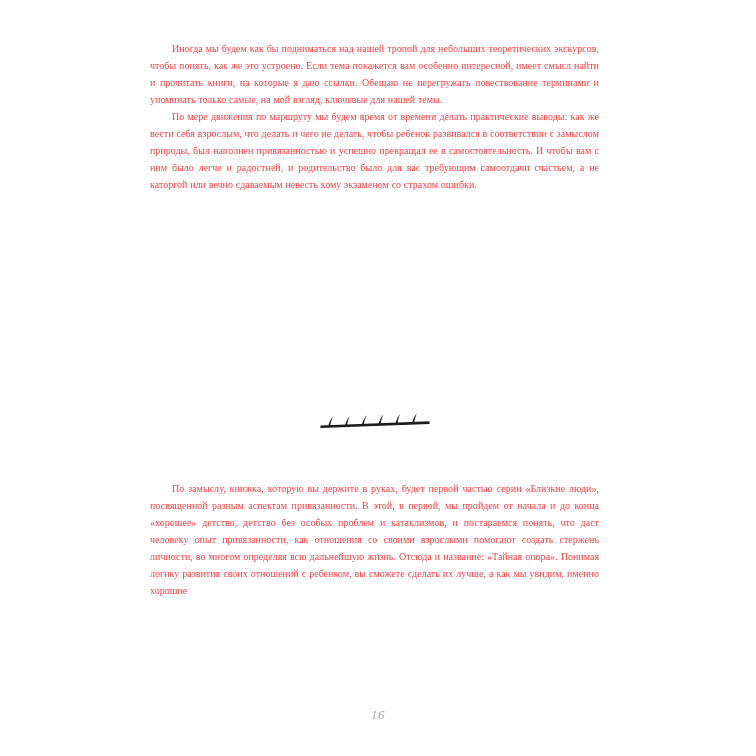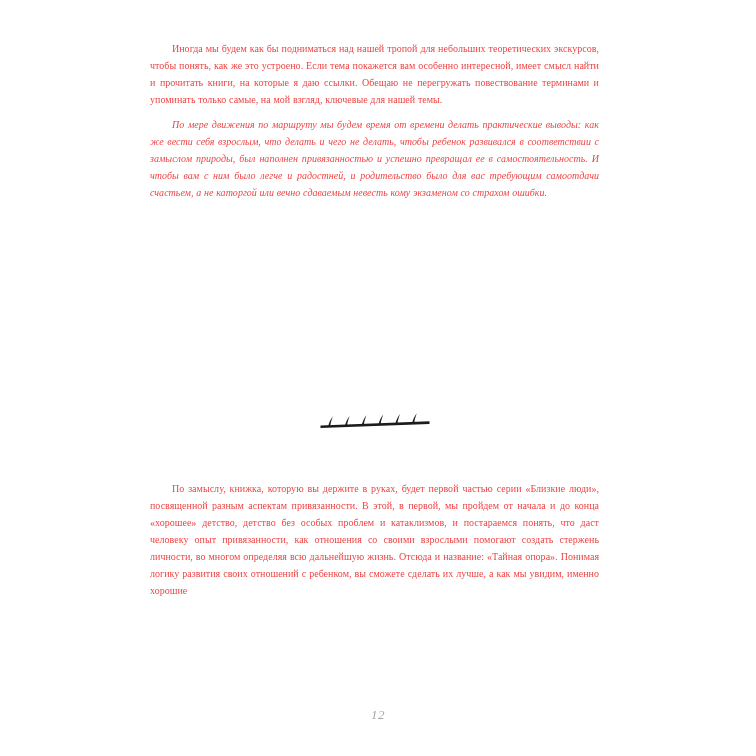--- a/index.html
+++ b/index.html
@@ -38,22 +38,21 @@
     text-align: justify;
     text-indent: 22px;
     color: #ef4444;
     letter-spacing: 0.02px;
     word-spacing: 0.2px;
     -webkit-hyphens: manual;
     hyphens: manual;
   }
 
   .para + .para {
-    margin-top: 8px;
-    font-style: italic;
+    margin-top: 0px;
   }
 
   
   .para-1 { }
   .para-2 { margin-top: 0.6px; }
 
   
   .ornament-wrap {
     position: absolute;
     left: 150px;
@@ -119,15 +118,15 @@
       <path d="M59.6 17.2 C60.5 13.6 62.0 10.4 64.2 7.6 C63.0 11.0 62.0 13.9 61.7 17.0 Z" fill="#1c1c1c"></path>
       <path d="M76.4 16.5 C77.3 12.9 78.8 9.7 81.0 6.9 C79.8 10.3 78.8 13.2 78.5 16.3 Z" fill="#1c1c1c"></path>
       <path d="M93.2 15.8 C94.1 12.2 95.6 9.0 97.8 6.2 C96.6 9.6 95.6 12.5 95.3 15.6 Z" fill="#1c1c1c"></path>
     </svg>
   </div>
 
   <div class="text-column text-column-2">
     <p class="para">По замыслу, книжка, которую вы держите в руках, будет первой частью серии «Близкие люди», посвященной разным аспектам привязанности. В этой, в первой, мы пройдем от на­чала и до конца «хорошее» детство, детство без особых про­блем и катаклизмов, и постараемся понять, что даст человеку опыт привязанности, как отношения со своими взрослыми помогают создать стержень личности, во многом определяя всю дальнейшую жизнь. Отсюда и название: «Тайная опора». Понимая логику развития своих отношений с ребенком, вы сможете сделать их лучше, а как мы увидим, именно хорошие</p>
   </div>
 
-  <div class="folio">12</div>
+  <div class="folio">16</div>
 
 </div>
 
 </body></html>

